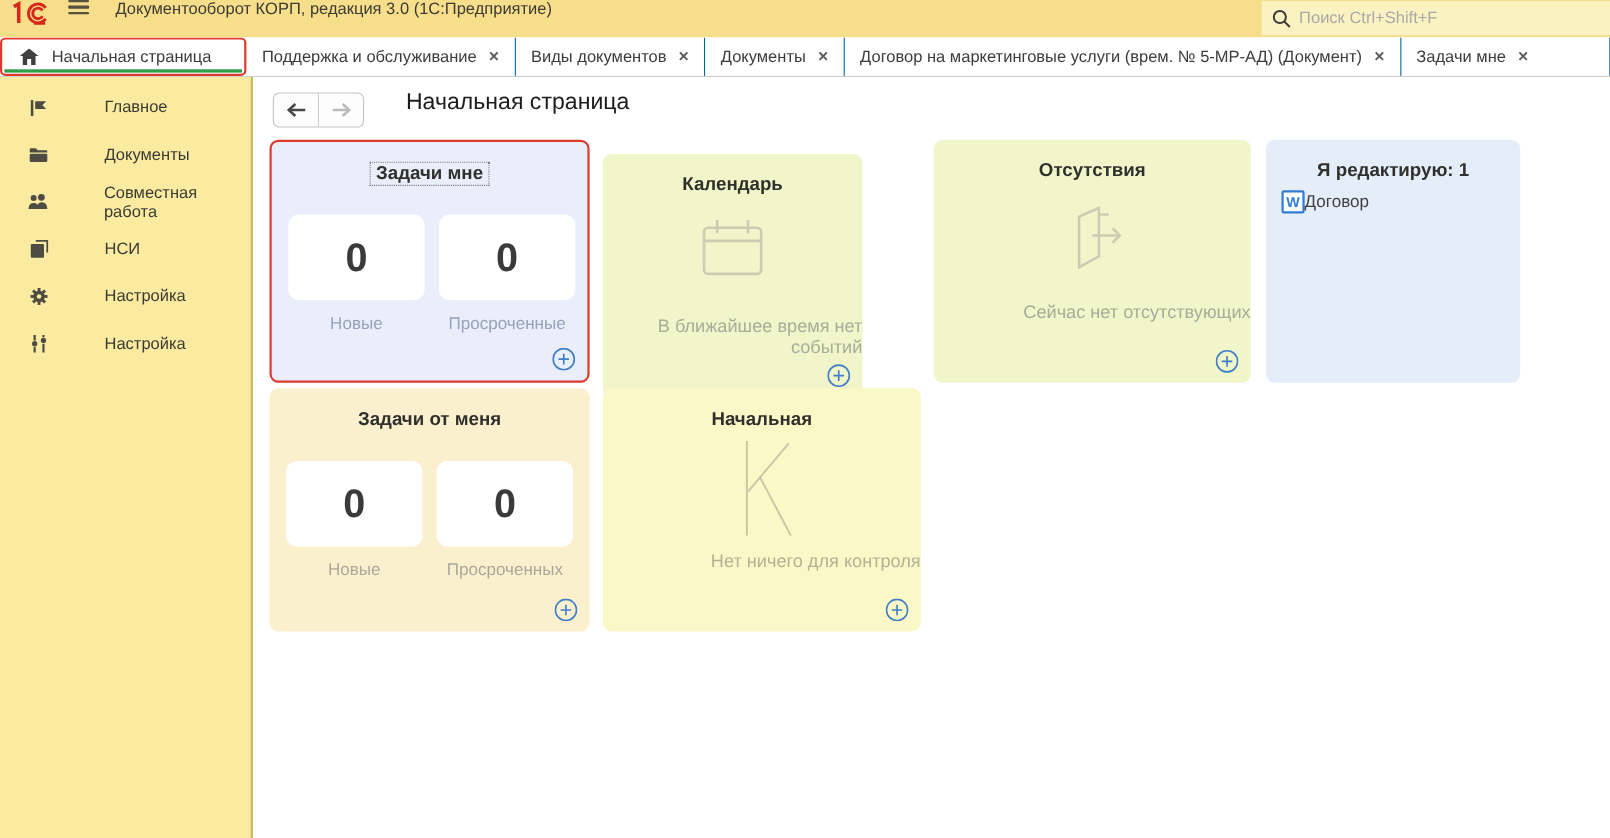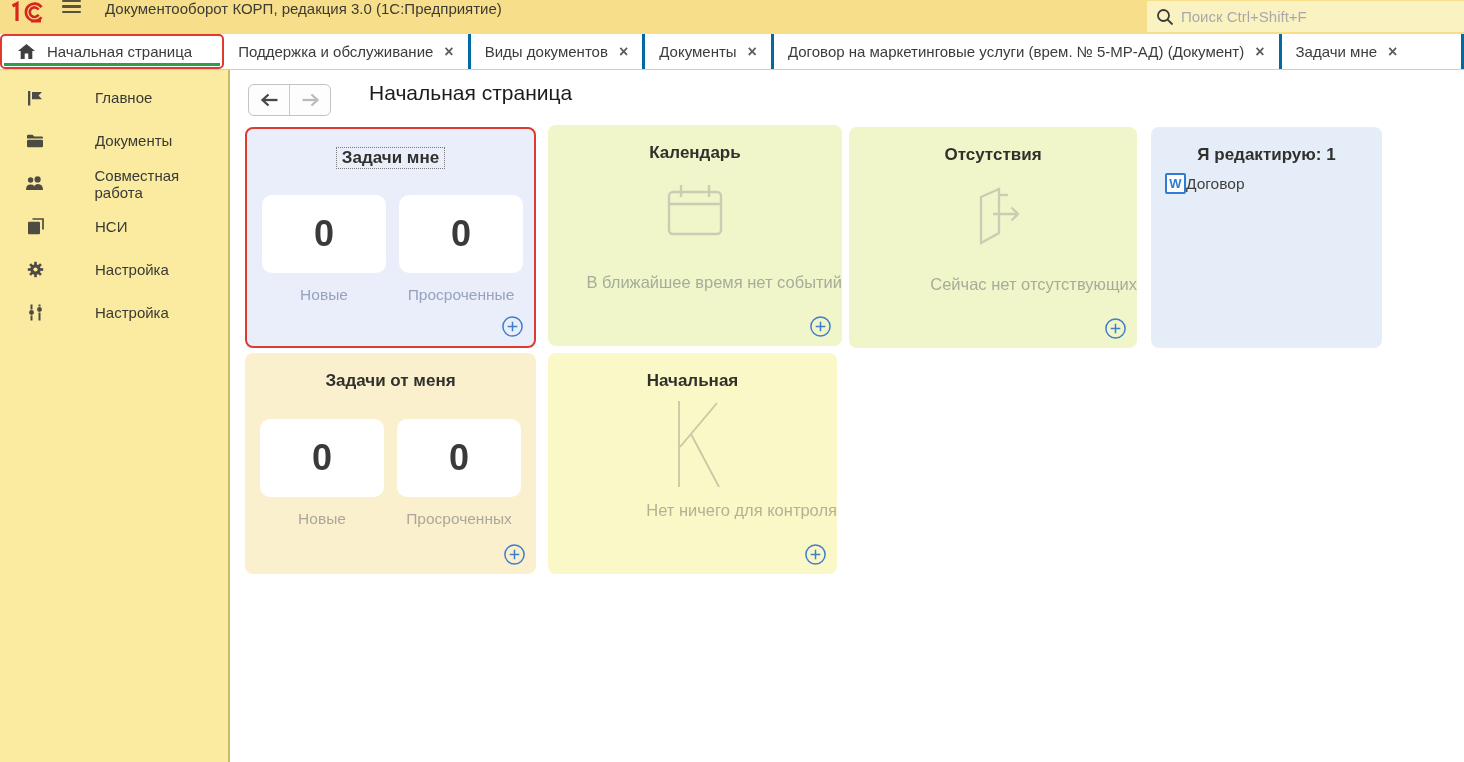--- a/index.html
+++ b/index.html
@@ -18,21 +18,21 @@
   .search-box svg { flex:0 0 auto; }
   .search-input { border:none; outline:none; background:transparent; margin-left:7px;
                   font-size:15px; color:#3D3B33; width:260px;
                   font-family:"Liberation Sans","DejaVu Sans",sans-serif; }
   .search-input::placeholder { color:#A9A9A9; }
 
   
   .tabbar { position:absolute; left:0; top:34px; width:1464px; height:36px; background:#FFFFFF;
             border-bottom:1px solid #CFCFCF; display:flex; overflow:hidden; }
   .tab { position:relative; display:flex; align-items:center; padding:6px 14px; font-size:15px;
-         color:#3C3C3C; white-space:nowrap; border-right:3px solid #0369a1; cursor:pointer; }
+         color:#3C3C3C; white-space:nowrap; border-right:1px solid #0369a1; cursor:pointer; }
   .tab .close { margin-left:11px; color:#5C5C5C; font-size:16px; font-weight:bold; line-height:1; }
   .tab.active { border:2px solid #E03A2E; border-radius:5px; border-right:2px solid #E03A2E;
                 padding:0 30px 0 16px; }
   .tab.active .green-underline { position:absolute; left:2px; right:2px; bottom:1px; height:3px;
                 background:#2F9E4A; }
   .tab.active .home { margin-right:12px; display:flex; }
   .tab.last { flex:1 1 auto; }
 
   
   .sidebar { position:absolute; left:0; top:70px; width:230px; height:692px;
@@ -62,21 +62,21 @@
   .card-blue  .counter-lbl { color:#97A2BB; }
   .card-cream .counter-lbl { color:#ACA79B; }
   .plus-btn { position:absolute; right:11px; bottom:9px; cursor:pointer; line-height:0; }
   .empty-icon { position:absolute; left:0; right:0; top:58px; display:flex; justify-content:center; }
   .empty-text { position:absolute; left:0; right:0; top:148px; text-align:right; font-size:16.5px; }
   .card-green  .empty-text { color:#A6AD99; }
   .card-yellow .empty-text { color:#B5B195; }
 
   .card1 { left:13px;  top:57px;  width:291px; height:221px; background:#E9EEFA;
            border:2px solid #DC3B30; }
-  .card2 { left:316px; top:55px;  width:294px; height:221px; background:#F0F5CA; }
+  .card2 { left:316px; top:70px;  width:236px; height:221px; background:#F0F5CA; }
   .card3 { left:617px; top:57px;  width:288px; height:221px; background:#F0F5CA; }
   .card4 { left:919px; top:57px;  width:231px; height:221px; background:#E5EDF9; }
   .card5 { left:13px;  top:283px; width:291px; height:221px; background:#FBF0CE; }
   .card6 { left:316px; top:283px; width:289px; height:221px; background:#FAF8C7; }
 
   .edit-row { position:absolute; left:14px; top:46px; display:flex; align-items:center; cursor:pointer; }
   .word-ic { width:21px; height:21px; border:2px solid #2E7CD6; background:#fff; border-radius:2px;
              display:flex; align-items:center; justify-content:center;
              font-size:13px; font-weight:bold; color:#2E7CD6; }
   .edit-lbl { font-size:15.5px; color:#3F3F3F; }

